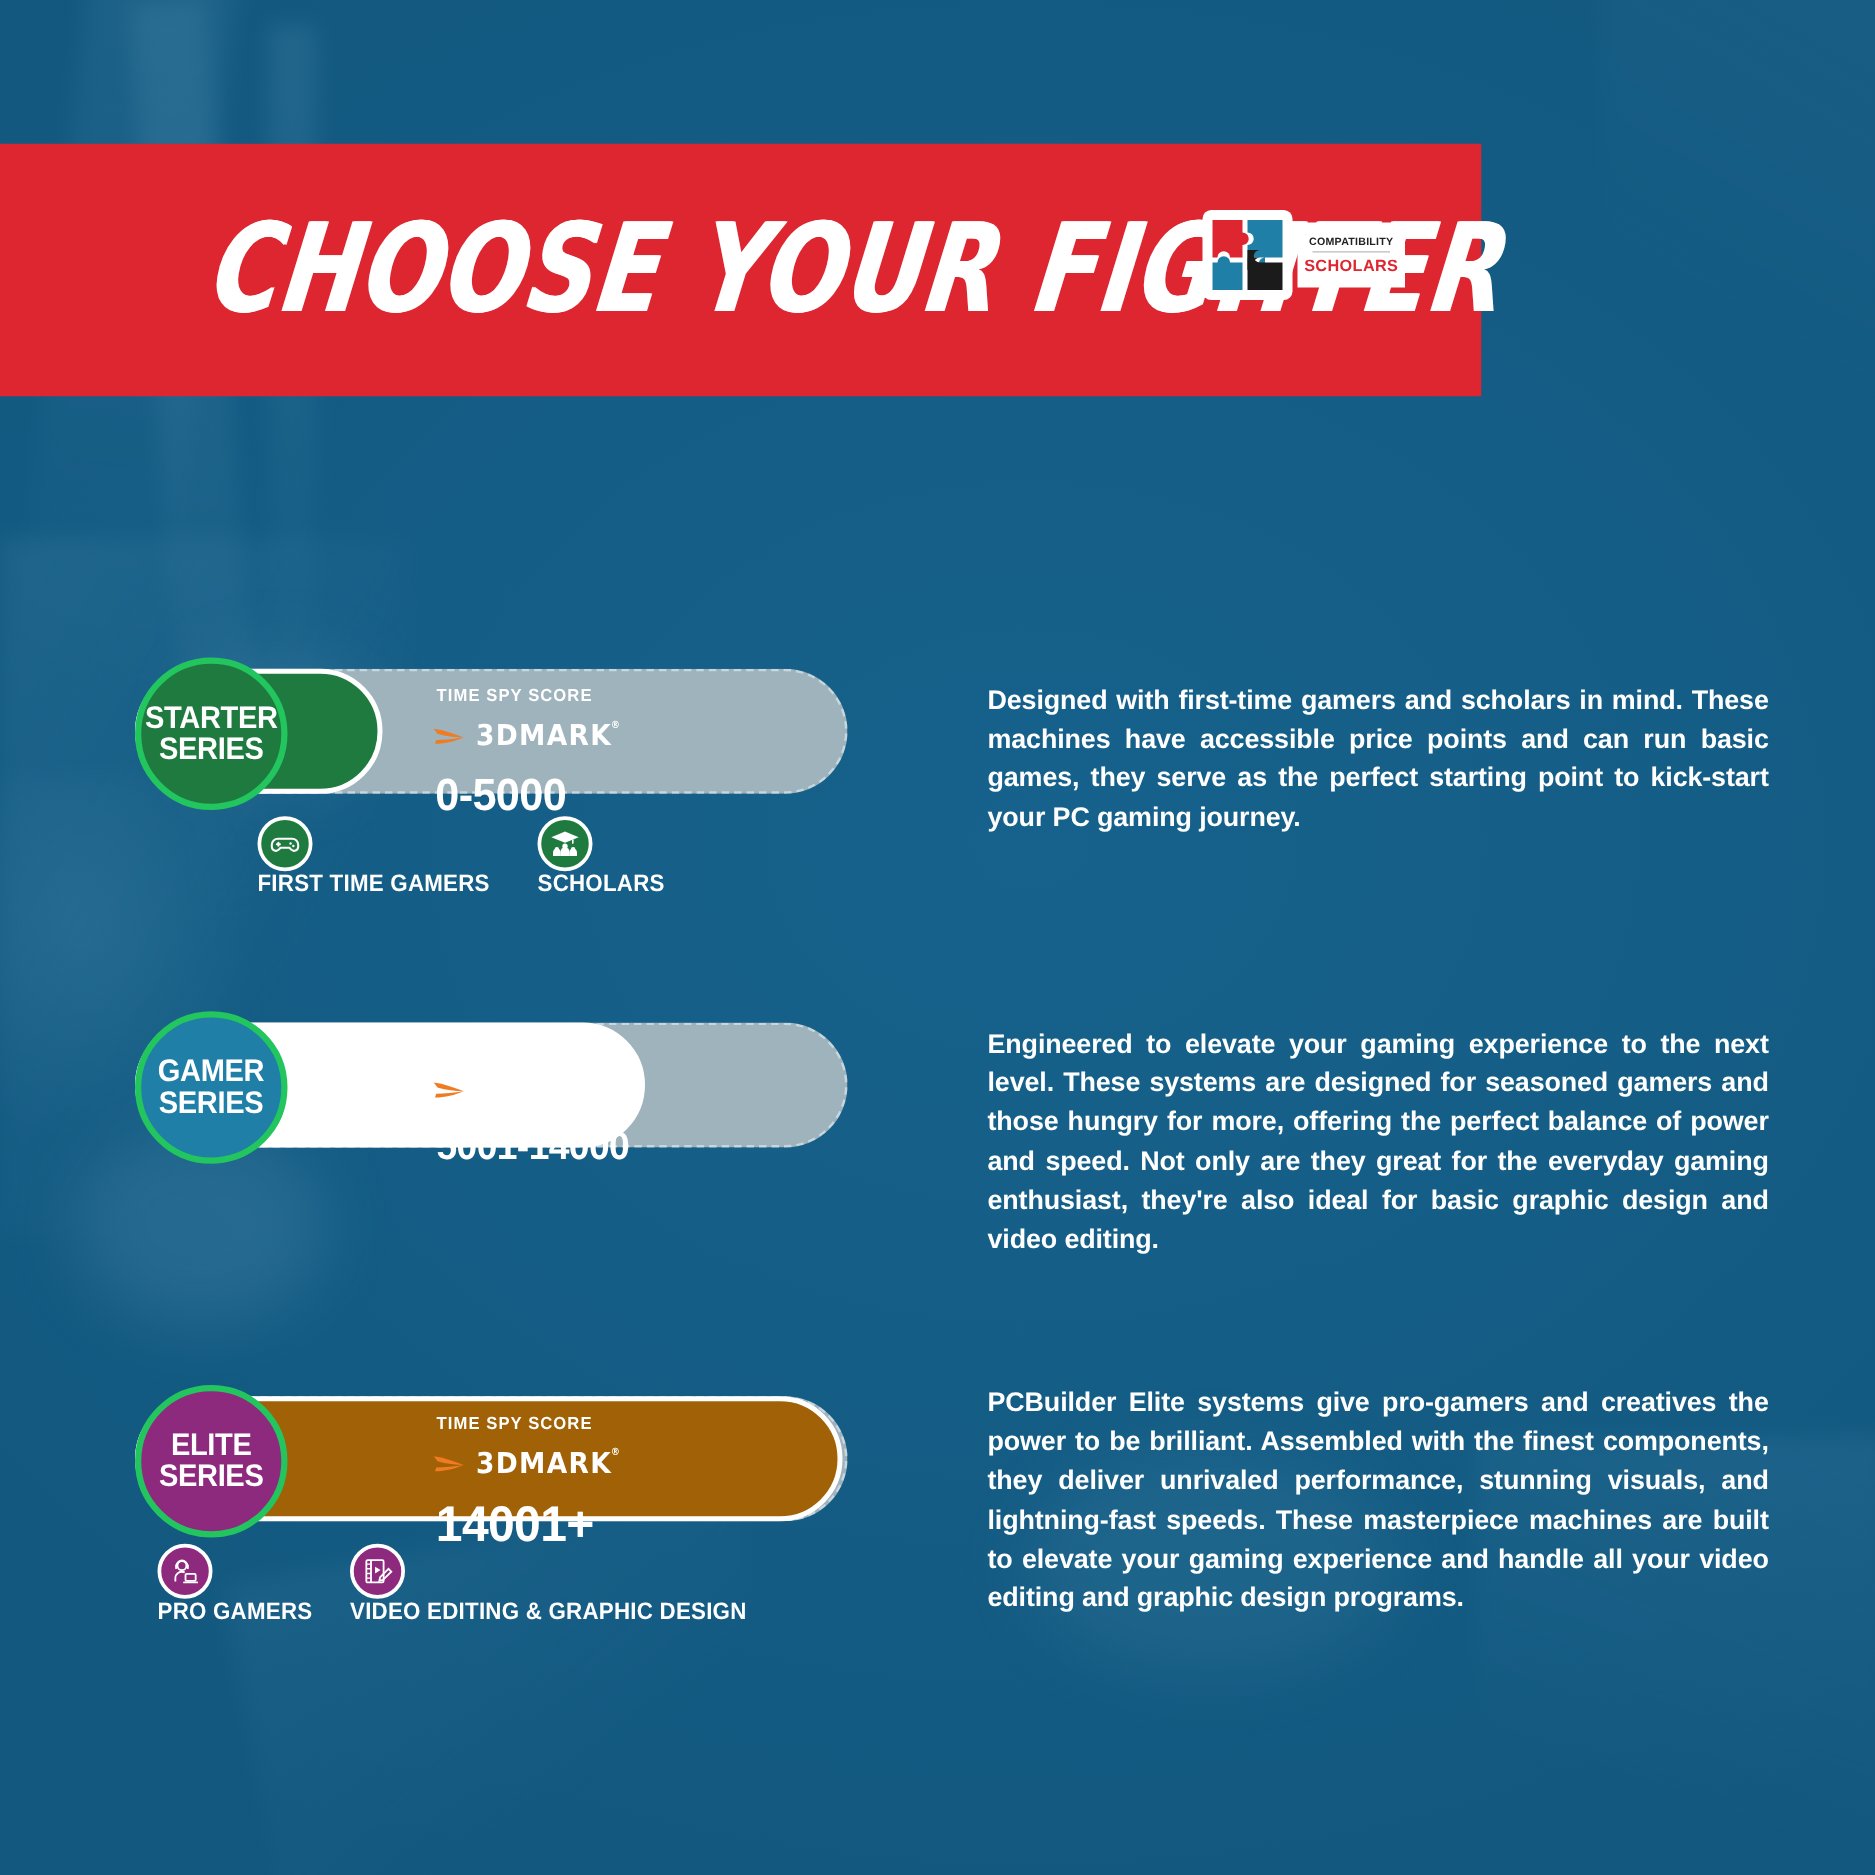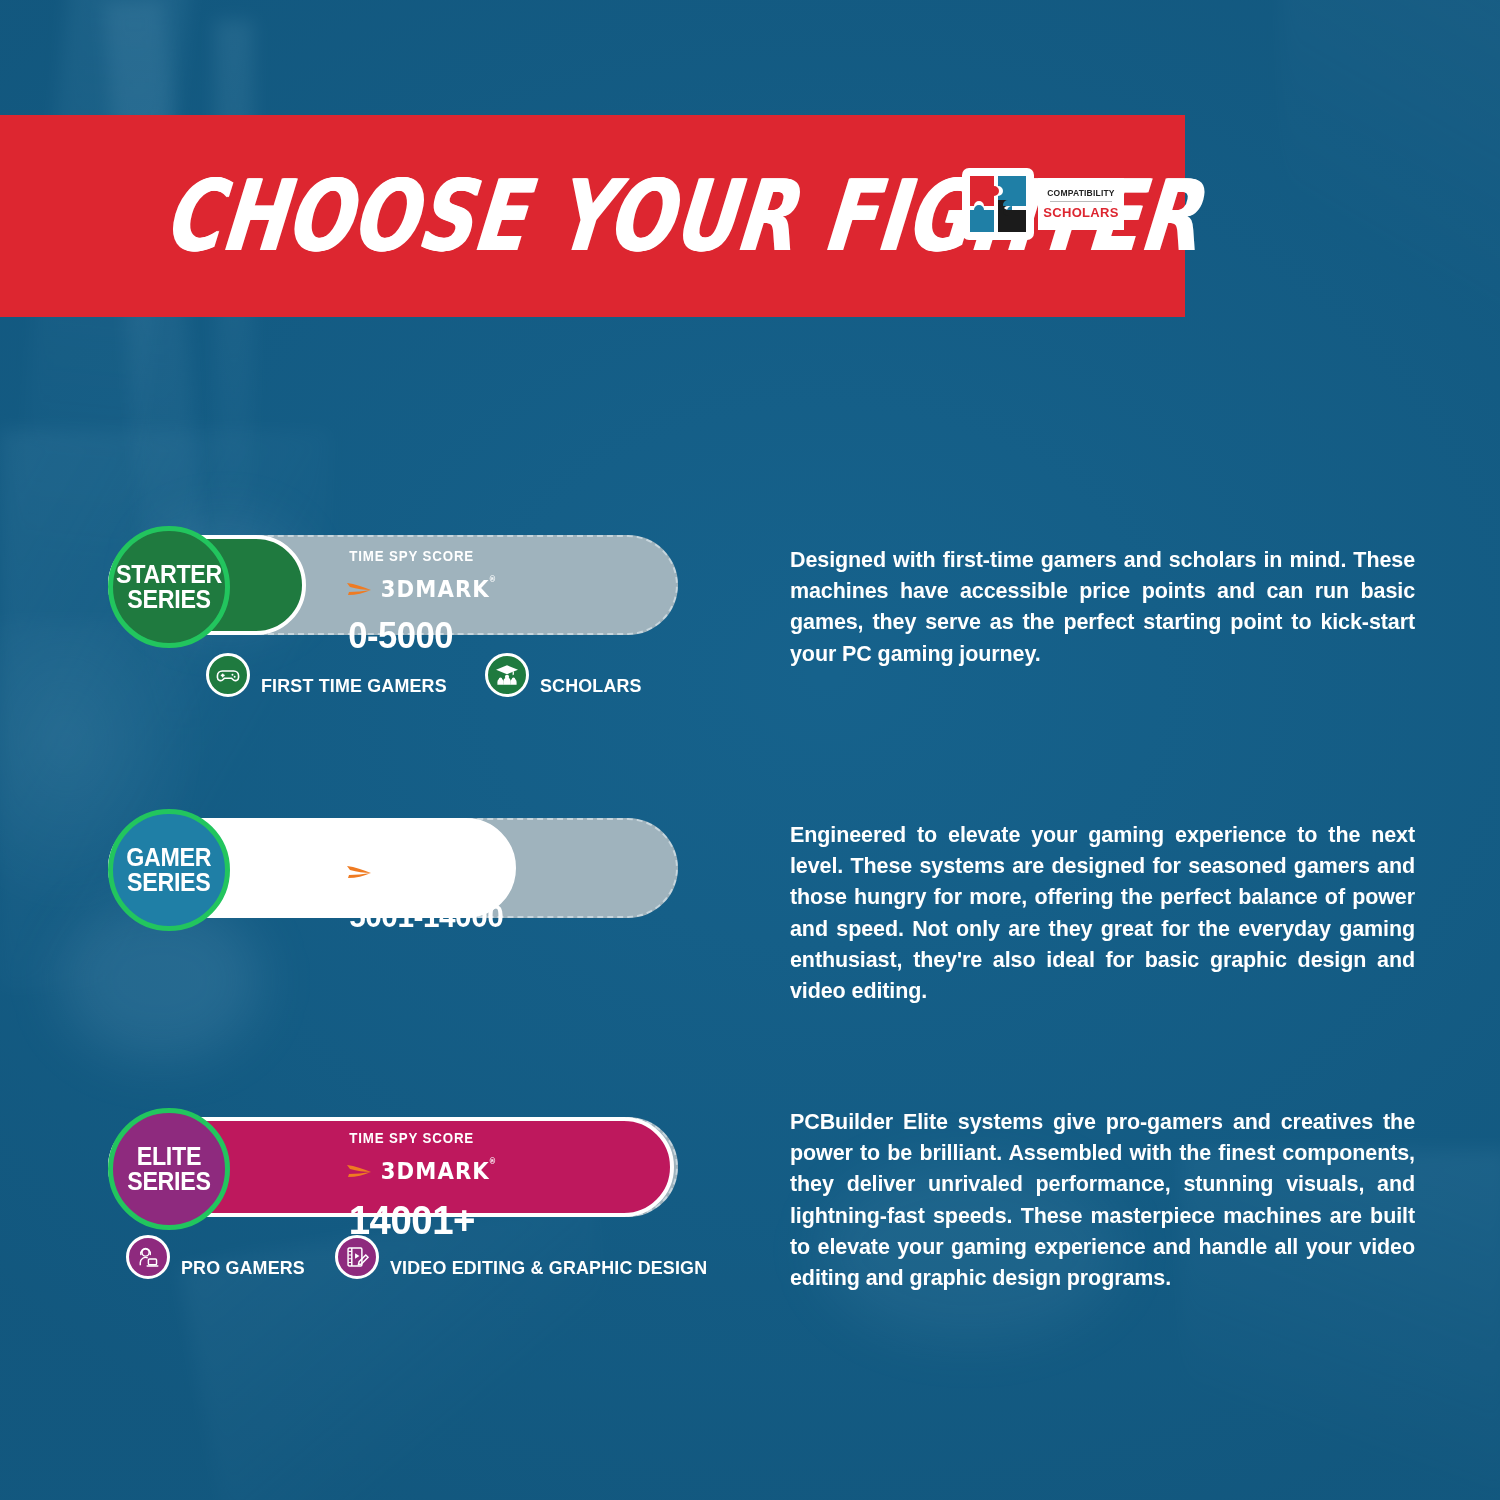--- a/index.html
+++ b/index.html
@@ -57,21 +57,21 @@
     position:relative;height:100px;border-radius:50px;
     background:#9fb3bd;border:2px dashed #c8d6dd;box-sizing:border-box;
   }
   .fill{
     position:absolute;left:-2px;top:-2px;height:100px;border-radius:50px;
     box-sizing:border-box;border:4px solid #ffffff;
     display:flex;align-items:center;
   }
   .fill.green{background:#1f7a3f;}
   .fill.teal{background:#ffffff;}
-  .fill.purple{background:#be185d;}
+  .fill.purple{background:#a16207;}
 
   .badge-circle{
     position:absolute;left:-4px;top:-13px;width:122px;height:122px;border-radius:50%;
     border:5px solid #22c55e;box-sizing:border-box;
     display:flex;align-items:center;justify-content:center;
     text-align:center;z-index:3;
   }
   .badge-circle.green{background:#1f7a3f;}
   .badge-circle.teal{background:#1f7fa6;}
   .badge-circle.purple{background:#8e2a7e;}
@@ -90,21 +90,21 @@
     transform:scaleX(.95);}
   .sb-logo{display:flex;align-items:center;margin-top:3px;}
   .sb-mark{width:26px;height:17px;margin-right:4px;}
   .sb-3dmark{font-size:23px;font-weight:700;letter-spacing:1.2px;line-height:1;
     font-family:"DejaVu Sans", sans-serif;transform:scaleX(.92);position:relative;}
   .sb-reg{font-size:8px;position:absolute;top:-2px;right:-8px;font-weight:700;}
   .sb-value{font-size:36px;font-weight:700;line-height:1;margin-top:5px;
     letter-spacing:-.5px;transform:scaleX(.96);}
 
   .feat-row{position:absolute;display:flex;align-items:center;}
-  .feat{display:flex;align-items:flex-end;margin-right:26px;}
+  .feat{display:flex;align-items:flex-start;margin-right:26px;flex-direction:column;}
   .feat-ico{
     width:44px;height:44px;border-radius:50%;
     border:3px solid #ffffff;box-sizing:border-box;
     display:flex;align-items:center;justify-content:center;margin-right:11px;
   }
   .feat-ico.green{background:#1f7a3f;}
   .feat-ico.teal{background:transparent;}
   .feat-ico.purple{background:#8e2a7e;}
   .feat-label{color:#fff;font-weight:700;font-size:19px;letter-spacing:.2px;
     transform:scaleX(.94);transform-origin:left center;white-space:nowrap;}

